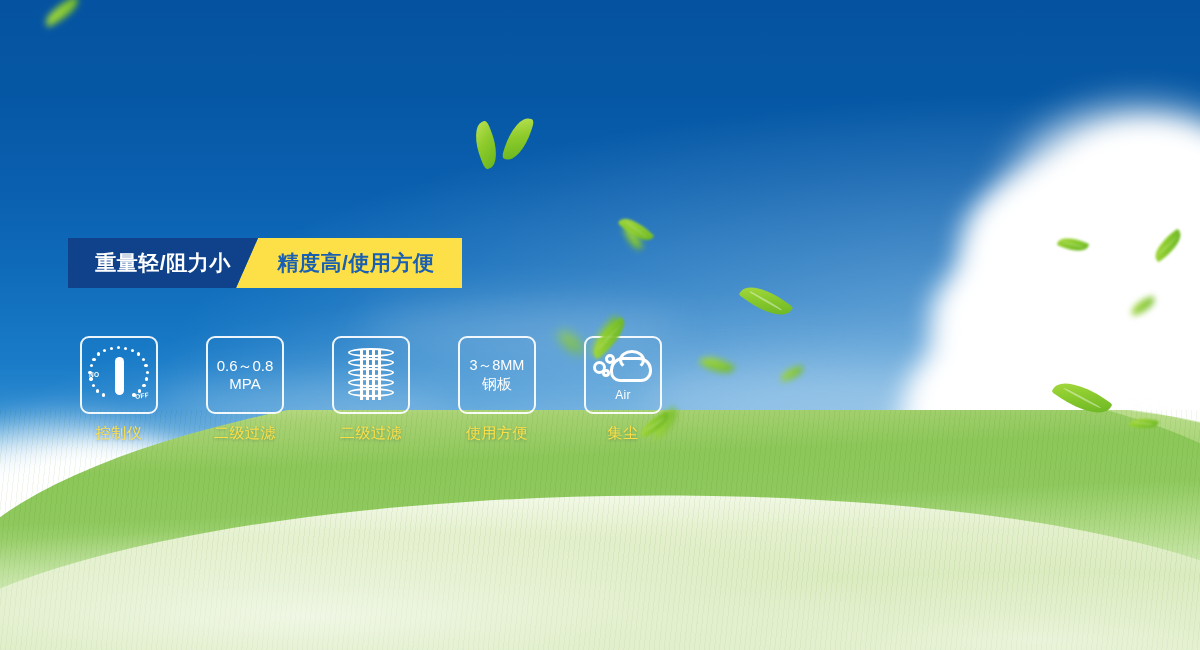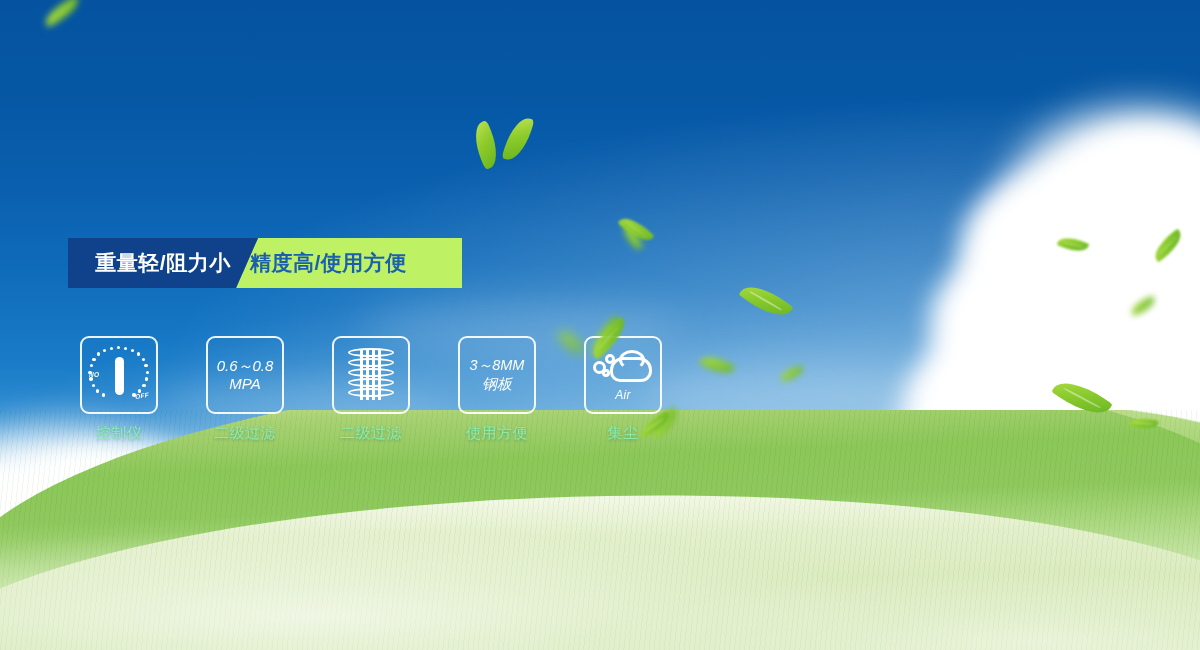--- a/index.html
+++ b/index.html
@@ -160,22 +160,22 @@
     display:flex; align-items:center; justify-content:center;
     clip-path:polygon(0 0, 100% 0, calc(100% - 22px) 100%, 0 100%);
     z-index:2;
   }
   .subbar-left span {
     color:#ffffff; font-size:21px; letter-spacing:.5px; font-weight:700;
   }
   .subbar-right {
     position:absolute; left:168px; top:0;
     width:226px; height:50px;
-    background:#bef264;
-    display:flex; align-items:center; justify-content:flex-start;
+    background:#fde047;
+    display:flex; align-items:center; justify-content:center;
     clip-path:polygon(22px 0, 100% 0, 100% 100%, 0 100%);
     z-index:1;
   }
   .subbar-right span {
     color:#1a5fb0; font-size:21px; letter-spacing:.5px; font-weight:700;
     padding-left:14px;
   }
 
   
   .features {
@@ -186,30 +186,29 @@
   .feature { width:78px; display:flex; flex-direction:column; align-items:center; }
   .feature-box {
     width:78px; height:78px;
     border:2px solid rgba(255,255,255,.92);
     border-radius:9px;
     display:flex; flex-direction:column;
     align-items:center; justify-content:center;
     color:#ffffff;
     position:relative;
     overflow:hidden;
-    font-style:italic;
   }
   .feature-text {
     font-size:15px; line-height:1.22; text-align:center;
     letter-spacing:0; font-weight:400; white-space:nowrap;
   }
   .feature-text.small { font-size:14.5px; }
   .feature-label {
     margin-top:10px;
-    font-size:15px; color:#86efac; white-space:nowrap;
+    font-size:15px; color:#fde047; white-space:nowrap;
     letter-spacing:.5px;
     text-shadow:0 1px 3px rgba(0,40,90,.30);
   }
 
   
   .ico-dial { position:relative; width:62px; height:58px; }
   .ico-dial .dot {
     position:absolute; width:3.4px; height:3.4px;
     border-radius:50%; background:#fff;
   }

